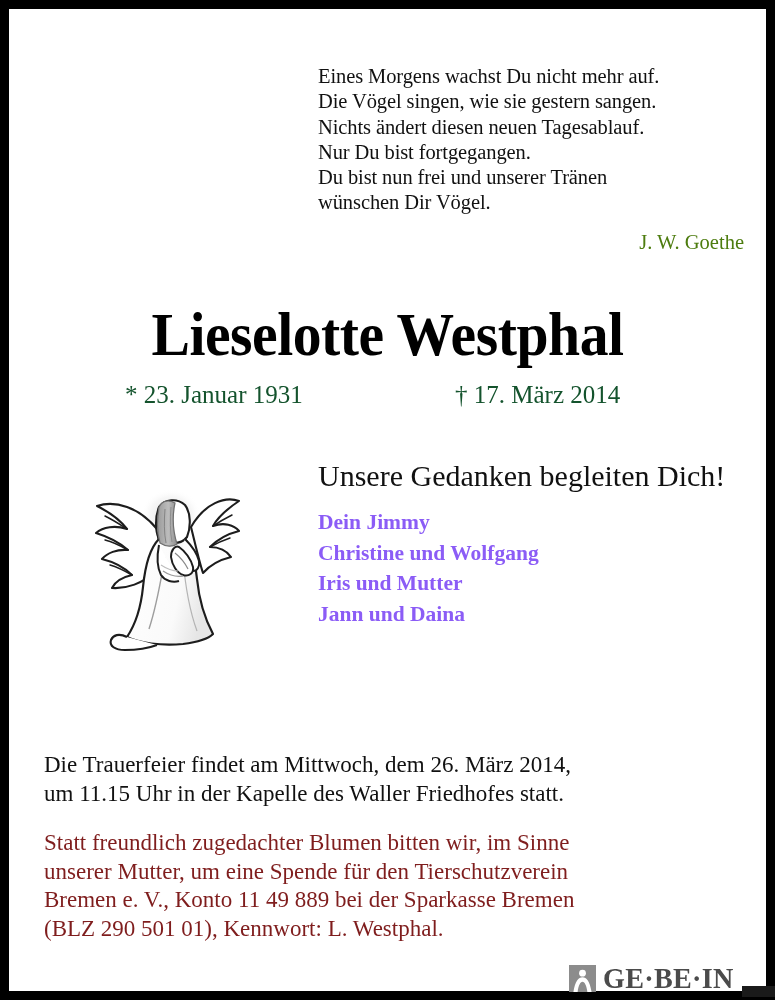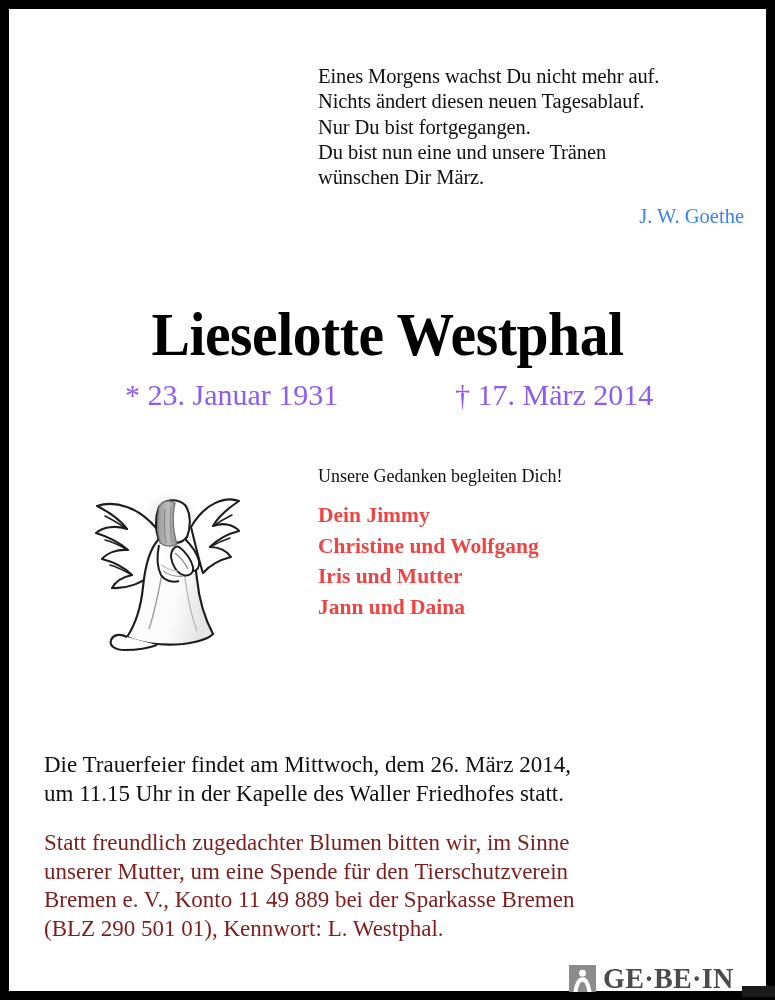--- a/index.html
+++ b/index.html
@@ -59,21 +59,21 @@
     letter-spacing: -0.1px;
     white-space: nowrap;
     color: #111111;
   }
   #verse-attribution {
     margin-top: 14px;
     text-align: right;
     font-size: 20.5px;
     line-height: 25px;
     padding-right: 4px;
-    color: #3b82f6;
+    color: #4d7c0f;
   }
 
   
   #deceased-name {
     position: absolute;
     left: 0;
     top: 292px;
     width: 757px;
     text-align: center;
     font-size: 62px;
@@ -85,23 +85,23 @@
     color: #000000;
   }
 
   
   #dates-row {
     position: absolute;
     left: 0;
     top: 370px;
     width: 757px;
     height: 32px;
-    font-size: 30px;
+    font-size: 25px;
     line-height: 32px;
-    color: #8b5cf6;
+    color: #14532d;
     text-align: center;
   }
   #birth-date {
     position: absolute;
     left: 116px;
     top: 0;
     white-space: nowrap;
   }
   #death-date {
     position: absolute;
@@ -111,32 +111,32 @@
   }
 
   
   #mourners-section {
     position: absolute;
     left: 309px;
     top: 452px;
     width: 440px;
   }
   #mourners-intro {
-    font-size: 18px;
+    font-size: 30px;
     line-height: 30px;
-    margin-bottom: 9px;
+    margin-bottom: 16px;
     white-space: nowrap;
     color: #111111;
   }
   .mourner-line {
     font-size: 21.5px;
     line-height: 30.6px;
     font-weight: bold;
     white-space: nowrap;
-    color: #ef4444;
+    color: #8b5cf6;
   }
 
   
   #angel-illustration {
     position: absolute;
     left: 78px;
     top: 478px;
     width: 160px;
     height: 175px;
   }
@@ -203,24 +203,25 @@
   }
 </style>
 </head>
 <body>
 
 <div id="obituary-card">
   <div class="inner">
 
     <div id="verse-block">
       <div class="verse-line">Eines Morgens wachst Du nicht mehr auf.</div>
+      <div class="verse-line">Die Vögel singen, wie sie gestern sangen.</div>
       <div class="verse-line">Nichts ändert diesen neuen Tagesablauf.</div>
       <div class="verse-line">Nur Du bist fortgegangen.</div>
-      <div class="verse-line">Du bist nun eine und unsere Tränen</div>
-      <div class="verse-line">wünschen Dir März.</div>
+      <div class="verse-line">Du bist nun frei und unserer Tränen</div>
+      <div class="verse-line">wünschen Dir Vögel.</div>
       <div id="verse-attribution">J. W. Goethe</div>
     </div>
 
     <div id="deceased-name">Lieselotte Westphal</div>
 
     <div id="dates-row">
       <div id="birth-date">* 23. Januar 1931</div>
       <div id="death-date">† 17. März 2014</div>
     </div>
 

